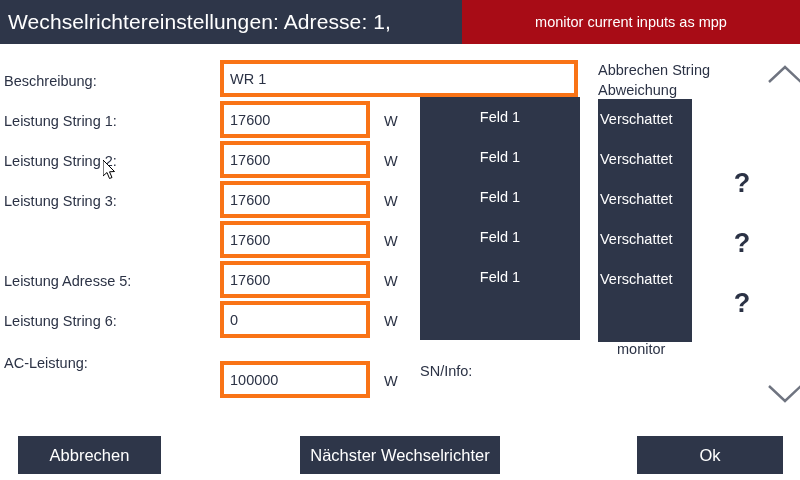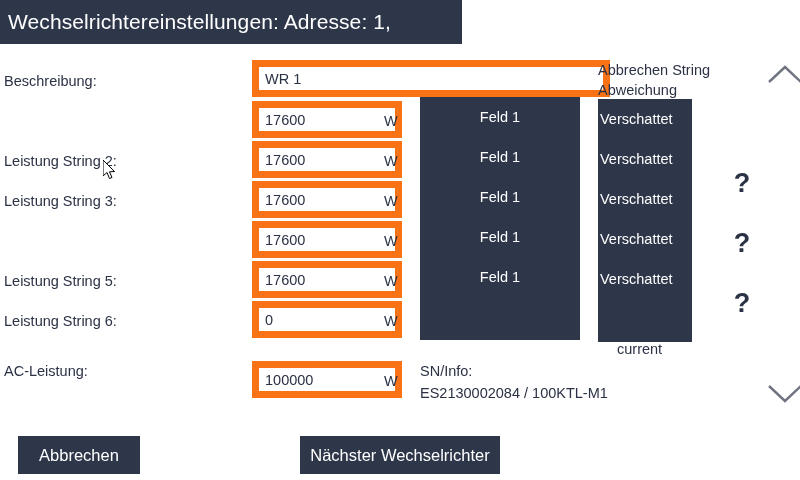--- a/index.html
+++ b/index.html
@@ -61,30 +61,29 @@
   .label {
     position: absolute;
     font-size: 14.5px;
     color: #2b3245;
     white-space: nowrap;
   }
 
   .textbox {
     position: absolute;
     box-sizing: border-box;
-    border: 7px solid #f97316;
+    border: 4px solid #f97316;
     background: #ffffff;
     color: #2b3245;
     font-size: 14.5px;
     font-family: "Liberation Sans", sans-serif;
     padding: 0 6px;
     display: flex;
     align-items: center;
     height: 37px;
-    margin-left: 32px;
   }
 
   .unit {
     position: absolute;
     font-size: 14.5px;
     color: #2b3245;
   }
 
   
   .panel {
@@ -172,20 +171,21 @@
     pointer-events: none;
   }
 </style>
 </head>
 <body>
 
 <div id="app">
 
   <div class="titlebar">
     <div class="titlebar-main">Wechselrichtereinstellungen: Adresse: 1,</div>
+    <div class="titlebar-alert">monitor current inputs as mpp</div>
   </div>
 
   <div class="form">
 
     <div class="label" style="left:4px; top:29px;">Beschreibung:</div>
     <div class="textbox" style="left:220px; top:16px; width:358px;">WR 1</div>
 
     <div class="label" style="left:598px; top:18px;">Abbrechen String</div>
     <div class="label" style="left:598px; top:38px;">Abweichung</div>
 
@@ -205,66 +205,67 @@
 
     <div class="panel" style="left:598px; top:55px; width:94px; height:243px;">
       <div class="panel-row left" style="top:0px;">Verschattet</div>
       <div class="panel-row left" style="top:40px;">Verschattet</div>
       <div class="panel-row left" style="top:80px;">Verschattet</div>
       <div class="panel-row left" style="top:120px;">Verschattet</div>
       <div class="panel-row left" style="top:160px;">Verschattet</div>
     </div>
 
 
+    <div class="label" style="left:4px; top:69px;">Leistung String 1:</div>
     <div class="textbox" style="left:220px; top:57px; width:150px;">17600</div>
     <div class="unit" style="left:384px; top:69px;">W</div>
 
     <div class="label" style="left:4px; top:109px;">Leistung String 2:</div>
     <div class="textbox" style="left:220px; top:97px; width:150px;">17600</div>
     <div class="unit" style="left:384px; top:109px;">W</div>
 
     <div class="label" style="left:4px; top:149px;">Leistung String 3:</div>
     <div class="textbox" style="left:220px; top:137px; width:150px;">17600</div>
     <div class="unit" style="left:384px; top:149px;">W</div>
 
     <div class="textbox" style="left:220px; top:177px; width:150px;">17600</div>
     <div class="unit" style="left:384px; top:189px;">W</div>
 
-    <div class="label" style="left:4px; top:229px;">Leistung String 5:</div>
+    <div class="label" style="left:4px; top:229px;">Leistung Adresse 5:</div>
     <div class="textbox" style="left:220px; top:217px; width:150px;">17600</div>
     <div class="unit" style="left:384px; top:229px;">W</div>
 
     <div class="label" style="left:4px; top:269px;">Leistung String 6:</div>
     <div class="textbox" style="left:220px; top:257px; width:150px;">0</div>
     <div class="unit" style="left:384px; top:269px;">W</div>
 
     <div class="qmark" style="left:728px; top:124px; width:28px;">?</div>
     <div class="qmark" style="left:728px; top:184px; width:28px;">?</div>
     <div class="qmark" style="left:728px; top:244px; width:28px;">?</div>
 
-    <div class="hint" style="left:617px; top:297px;">current</div>
-
-    <div class="label" style="left:4px; top:319px;text-align:center;">AC-Leistung:</div>
+    <div class="hint" style="left:617px; top:297px;">monitor</div>
+
+    <div class="label" style="left:4px; top:311px;text-align:center;">AC-Leistung:</div>
     <div class="textbox" style="left:220px; top:317px; width:150px;">100000</div>
     <div class="unit" style="left:384px; top:329px;">W</div>
 
     <div class="label" style="left:420px; top:319px;">SN/Info:</div>
-    <div class="label" style="left:420px; top:341px;">ES2130002084 / 100KTL-M1</div>
 
     <div class="chev" style="left:766px; top:338px;">
       <svg width="38" height="22" viewBox="0 0 38 22">
         <polyline points="3,4 19,19 35,4" fill="none" stroke="#6f7480" stroke-width="2.4"></polyline>
       </svg>
     </div>
 
   </div>
 
   <div class="btnbar">
-    <div class="btn" style="left:18px; top:22px; width:122px; height:38px;">Abbrechen</div>
+    <div class="btn" style="left:18px; top:22px; width:143px; height:38px;">Abbrechen</div>
     <div class="btn" style="left:300px; top:22px; width:200px; height:38px;">Nächster Wechselrichter</div>
+    <div class="btn" style="left:637px; top:22px; width:146px; height:38px;">Ok</div>
   </div>
 
   <div class="cursor">
     <svg width="14" height="20" viewBox="0 0 14 20">
       <polygon points="0,0 0,16 4,12.5 6.5,18.5 9,17.5 6.5,11.8 11.5,11.5" fill="#ffffff" stroke="#000000" stroke-width="1"></polygon>
     </svg>
   </div>
 
 </div>
 

